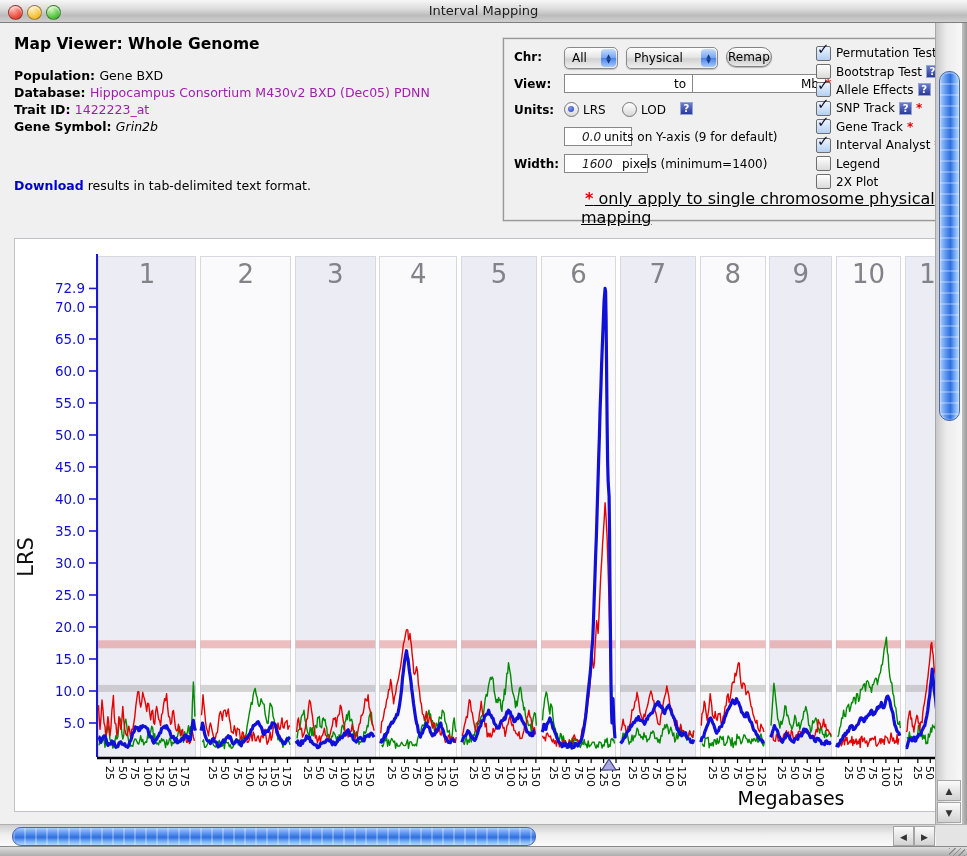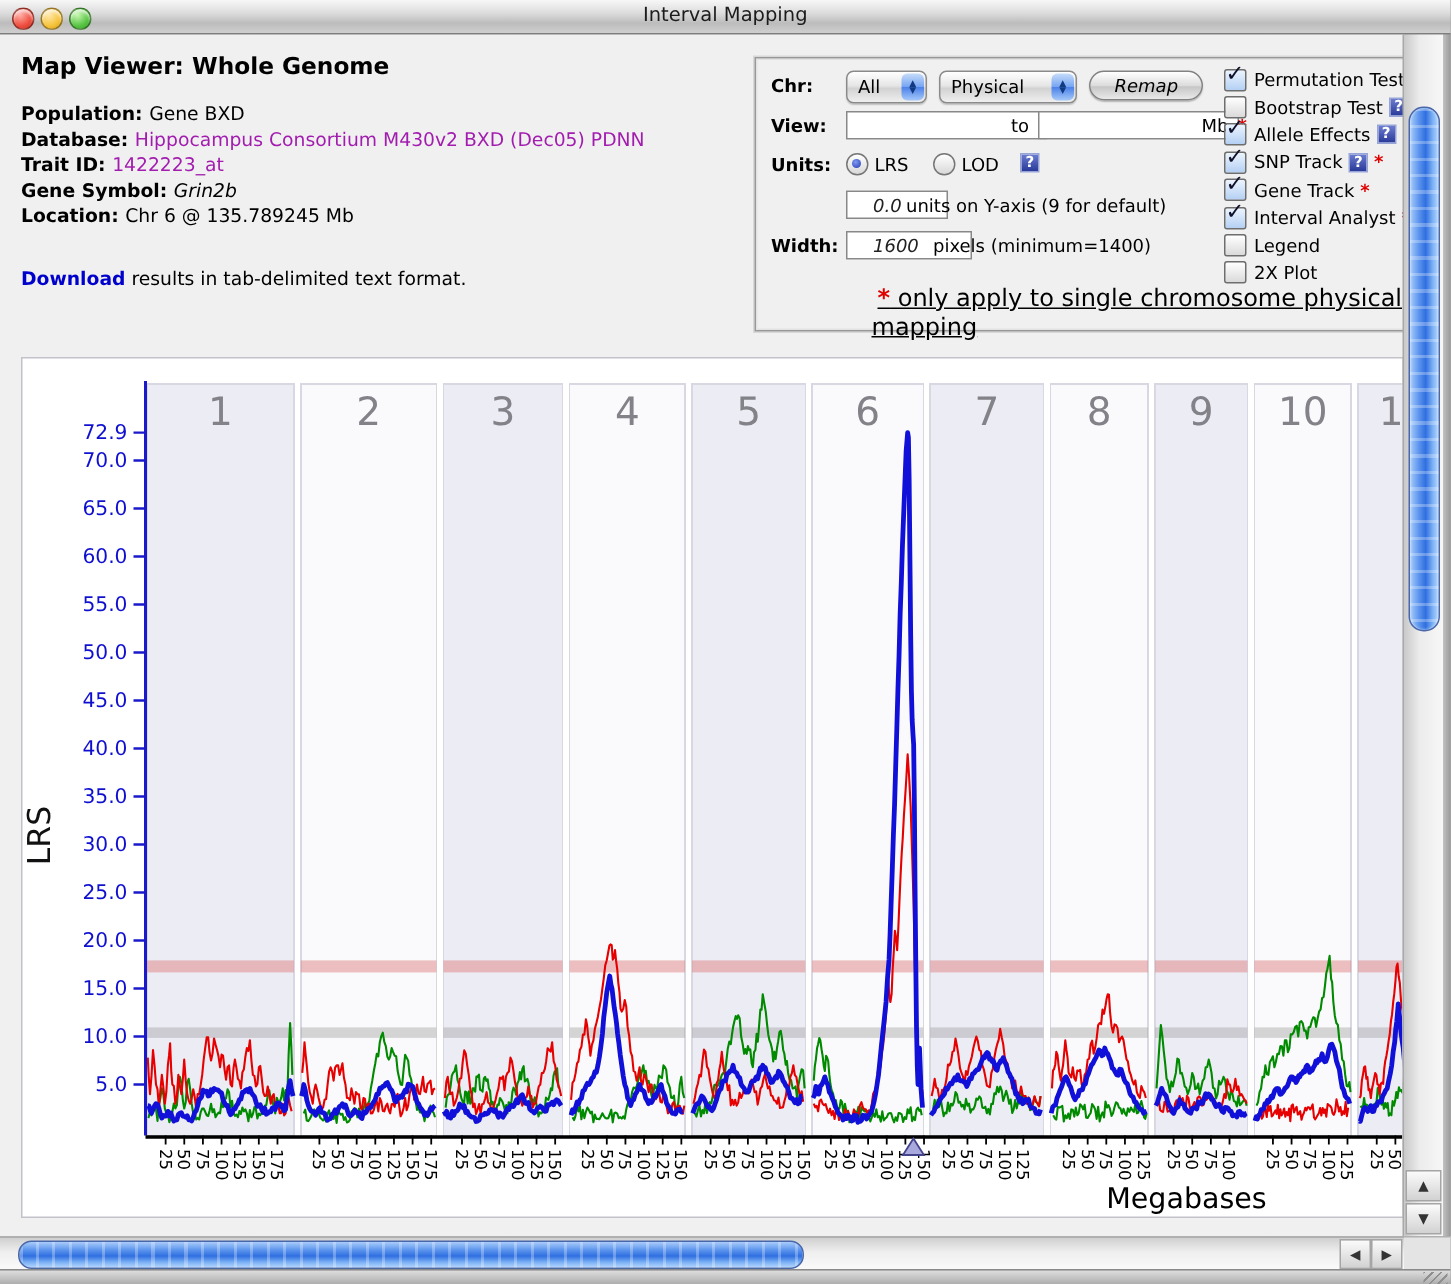--- a/index.html
+++ b/index.html
@@ -41,21 +41,21 @@
     background:linear-gradient(#ffffff,#e6e6e6 45%,#d2d2d2 55%,#efefef);
     box-shadow:0 1px 1px rgba(0,0,0,.2);cursor:pointer;}
   .sel-text{position:absolute;left:7px;top:3px;font-size:12px;color:#000;}
   .sel-btn{position:absolute;right:1px;top:1px;bottom:1px;width:15px;border-radius:4px;
     background:linear-gradient(#c6dcfa,#78a6f2 48%,#4d82e8 52%,#a6c9fa);
     display:flex;flex-direction:column;align-items:center;justify-content:center;
     font-size:6px;line-height:5px;color:#123a80;}
   .remap{position:absolute;top:0;height:20px;border:1px solid #828282;border-radius:10px;
     background:linear-gradient(#ffffff,#dcdcdc 50%,#c6c6c6 55%,#e9e9e9);
     font-family:"DejaVu Sans","Liberation Sans",sans-serif;font-size:12px;color:#000;
-    padding:0 16px;cursor:pointer;box-shadow:0 1px 1px rgba(0,0,0,.25);font-style:italic;}
+    padding:0 1px;cursor:pointer;box-shadow:0 1px 1px rgba(0,0,0,.25);}
   .radio-wrap{position:absolute;top:2px;display:flex;align-items:center;}
   .radio{position:relative;width:13px;height:13px;border-radius:50%;border:1px solid #767676;
     background:linear-gradient(#ffffff,#d8d8d8);margin-right:4px;cursor:pointer;}
   .radio .dot{position:absolute;left:3px;top:3px;width:6px;height:6px;border-radius:50%;
     background:radial-gradient(circle at 40% 35%,#7f9bf0,#1f37b4);}
   .help{display:inline-block;width:13px;height:13px;box-sizing:border-box;
     background:linear-gradient(#6b7ccf,#2a3a99);color:#fff;font-size:10px;font-weight:bold;
     text-align:center;line-height:12px;border:1px solid #96a4d8;vertical-align:-2px;
     margin-left:4px;cursor:pointer;}
   .star{color:#e00000;font-weight:bold;margin-left:4px;}
@@ -116,21 +116,20 @@
   </div>
 
   <div class="content">
 
     <div class="page-title">Map Viewer: Whole Genome</div>
     <div id="hdr-fields">
         <div><span class="hf-label">Population: </span><span class="">Gene BXD</span></div>
         <div><span class="hf-label">Database: </span><span class="v-link">Hippocampus Consortium M430v2 BXD (Dec05) PDNN</span></div>
         <div><span class="hf-label">Trait ID: </span><span class="v-link">1422223_at</span></div>
         <div><span class="hf-label">Gene Symbol: </span><span class="v-italic">Grin2b</span></div>
-        <div><span class="hf-label">Location: </span><span class="">Chr 6 @ 135.789245 Mb</span></div>
       </div>
 
     <div class="dl-line"><a class="dl">Download</a><span> results in tab-delimited text format.</span></div>
 
     <div class="panel">
 
       <div class="prow" style="top:8px">
         <span class="plabel" style="left:10px">Chr:</span>
         <div class="aqua-select" style="left:60px;width:52px">
           <span class="sel-text">All</span>

